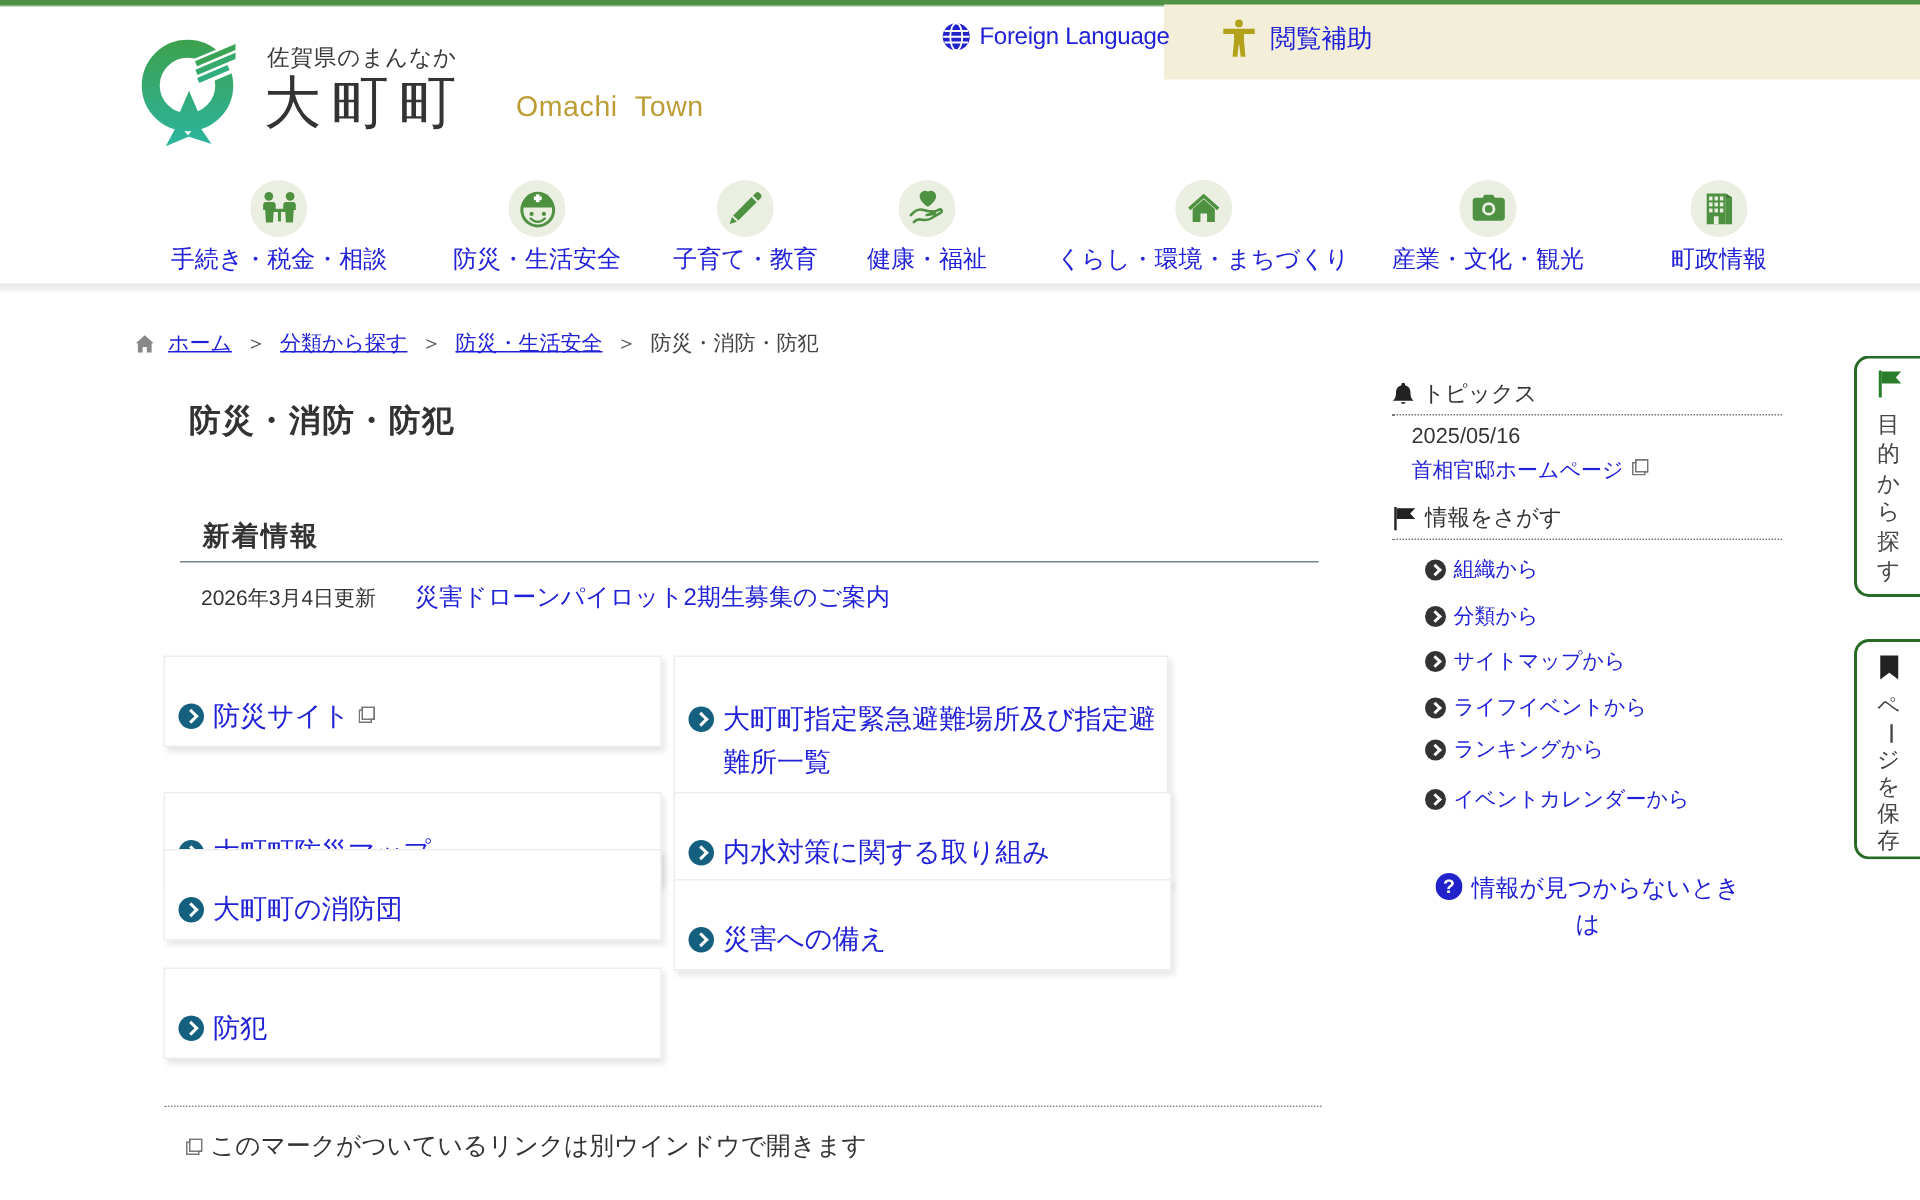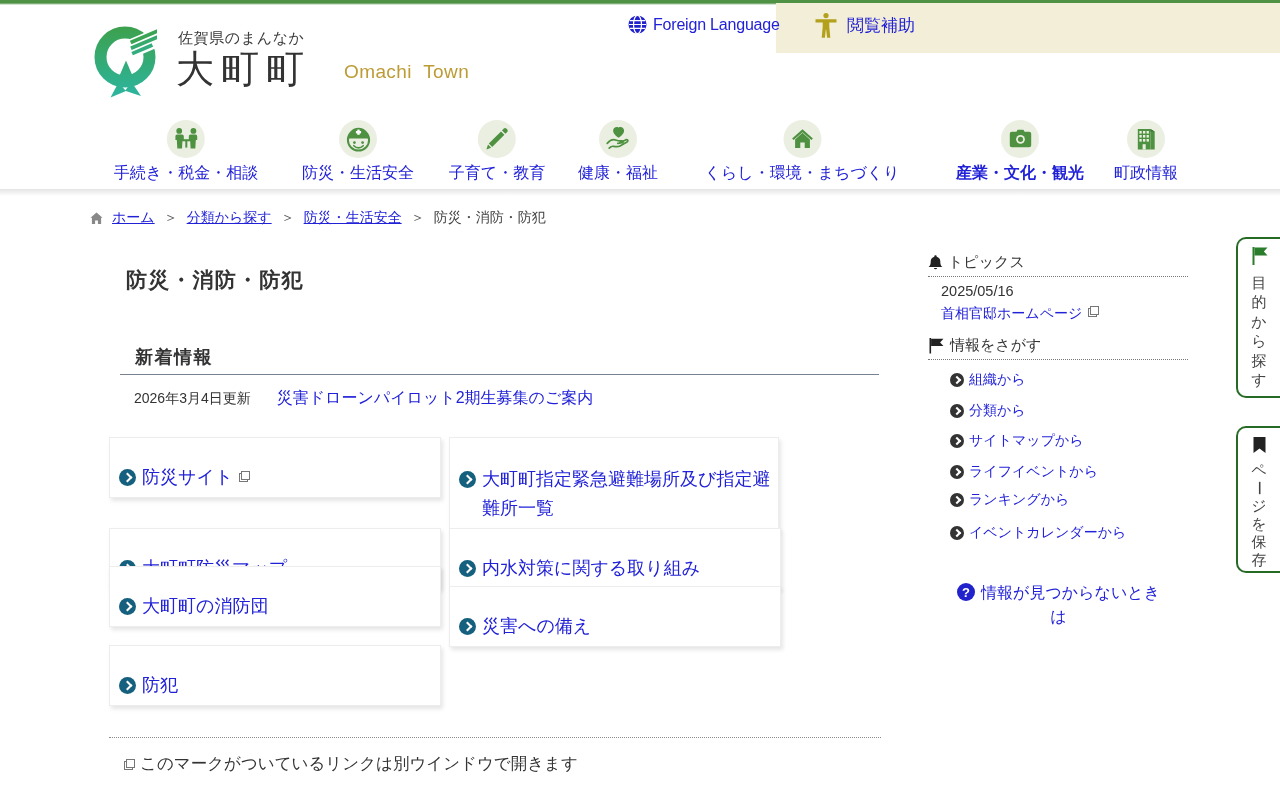--- a/index.html
+++ b/index.html
@@ -9,21 +9,21 @@
 .beige{left:776px;top:3px;width:504px;height:50px;background:#f2eed8;}
 .flang{left:628px;top:15px;font-size:16px;letter-spacing:-0.2px;display:flex;align-items:center;gap:6px;}
 .assist{left:813px;top:12px;font-size:17px;display:flex;align-items:center;gap:8px;}
 .logo-sub{left:178px;top:29px;font-size:15px;color:#3a3a3a;letter-spacing:0.6px;}
 .logo-main{left:176px;top:50px;font-size:38px;color:#333;letter-spacing:7px;line-height:1.05;}
 .logo-en{left:316px;top:61px;font-size:19px;color:#bd9b35;letter-spacing:0.4px;margin-left:28px;}
 .navitem{top:120px;text-align:center;transform:translateX(-50%);}
 .navitem .circ{width:38px;height:38px;border-radius:50%;background:#ebefe2;margin:0 auto;display:flex;align-items:center;justify-content:center;}
 .navitem .lbl{margin-top:5px;font-size:16px;color:#2121d8;white-space:nowrap;}
 .navshadow{left:0;top:189px;width:1280px;height:7px;background:linear-gradient(#e4e4e4,rgba(255,255,255,0));}
-.crumb{left:90px;top:209px;font-size:14px;color:#444;display:flex;align-items:center;gap:9px;white-space:nowrap;}
+.crumb{left:90px;top:220px;font-size:14px;color:#444;display:flex;align-items:center;gap:9px;white-space:nowrap;}
 .crumb a{text-decoration:underline;}
 .crumb .sep{color:#555;font-size:14px;}
 h1.title{left:126px;top:266px;margin:0;font-size:21px;color:#333;letter-spacing:1.2px;}
 .newhead{left:135px;top:345px;margin:0;font-size:18px;color:#333;letter-spacing:1.5px;font-weight:bold;}
 .newline{left:120px;top:374px;width:759px;height:0;border-top:1px solid #76828f;}
 .newsrow{left:134px;top:388px;font-size:14px;color:#333;display:flex;align-items:baseline;}
 .newsrow a{font-size:16px;margin-left:26px;}
 .lbox{width:315px;background:#fff;border:1px solid #ededed;box-shadow:2px 3px 4px rgba(0,0,0,.10);padding:5px 6px 5px 9px;display:flex;align-items:center;}
 .lbox .inner{display:flex;align-items:flex-start;gap:6px;margin-top:20px;}
 .lbox a{font-size:18px;line-height:29px;}
@@ -128,21 +128,21 @@
 </div>
 <div class="abs navitem" style="left:802px;">
  <div class="circ">
         <svg width="26" height="26" viewBox="0 0 26 26" fill="#4e9140">
           <path d="M13 3.2 2.6 12.4l1.5 1.7L13 6.2l8.9 7.9 1.5-1.7z"></path>
           <path d="M5.6 13.4 13 6.8l7.4 6.6V22h-5.2v-5.6h-4.4V22H5.6z"></path>
         </svg>
       </div>
  <div class="lbl">くらし・環境・まちづくり</div>
 </div>
-<div class="abs navitem" style="left:1020px;font-weight:bold;">
+<div class="abs navitem" style="left:992px;">
  <div class="circ">
         <svg width="27" height="27" viewBox="0 0 27 27" fill="#4e9140">
           <path d="M9.4 5.8l1.2-2h5.8l1.2 2h4.6c1.1 0 2 .9 2 2v11.4c0 1.1-.9 2-2 2H4.8c-1.1 0-2-.9-2-2V7.8c0-1.1.9-2 2-2z"></path>
           <circle cx="13.5" cy="13.3" r="4.4" fill="#ebefe2"></circle>
           <circle cx="13.5" cy="13.3" r="2.6"></circle>
         </svg>
       </div>
  <div class="lbl">産業・文化・観光</div>
 </div>
 <div class="abs navitem" style="left:1146px;">

